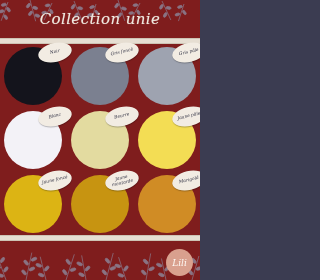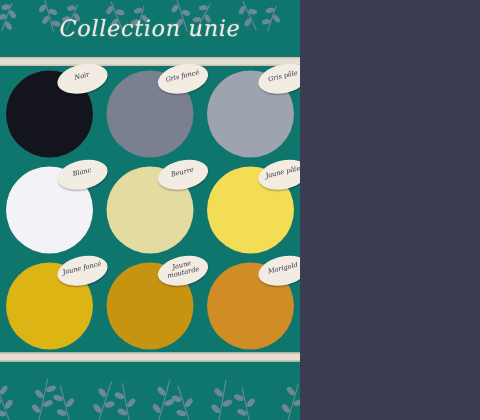--- a/index.html
+++ b/index.html
@@ -130,21 +130,21 @@
   #brand span {
     font-family: "DejaVu Serif", serif;
     font-style: italic;
     font-size: 9px;
     color: #fdf7f2;
   }
 </style>
 </head>
 <body>
 
-<div id="poster" style="background: #0f766e;">
+<div id="poster" style="background: #7f1d1d;">
 
   <div class="botanical top">
     <svg width="200" height="32" viewBox="0 0 200 32">
       <g stroke="#8d90a6" stroke-width="0.7" fill="#8d90a6" opacity="0.75">
         <g transform="translate(8,2) rotate(20)">
           <line x1="0" y1="0" x2="0" y2="20"></line>
           <ellipse cx="-3" cy="4" rx="2.6" ry="1.4" transform="rotate(-35 -3 4)"></ellipse>
           <ellipse cx="3" cy="7" rx="2.6" ry="1.4" transform="rotate(35 3 7)"></ellipse>
           <ellipse cx="-3" cy="11" rx="2.6" ry="1.4" transform="rotate(-35 -3 11)"></ellipse>
           <ellipse cx="3" cy="15" rx="2.6" ry="1.4" transform="rotate(35 3 15)"></ellipse>
@@ -346,14 +346,17 @@
         <g transform="translate(192,38) rotate(16)">
           <line x1="0" y1="0" x2="0" y2="-25"></line>
           <ellipse cx="-3.5" cy="-7" rx="3" ry="1.5" transform="rotate(35 -3.5 -7)"></ellipse>
           <ellipse cx="3.5" cy="-13" rx="3" ry="1.5" transform="rotate(-35 3.5 -13)"></ellipse>
           <ellipse cx="-3.5" cy="-19" rx="3" ry="1.5" transform="rotate(35 -3.5 -19)"></ellipse>
         </g>
       </g>
     </svg>
   </div>
 
+  <div id="brand" style="background: rgb(217, 160, 142);">
+    <span>Lili</span>
+  </div>
 
 </div>
 
 </body></html>

